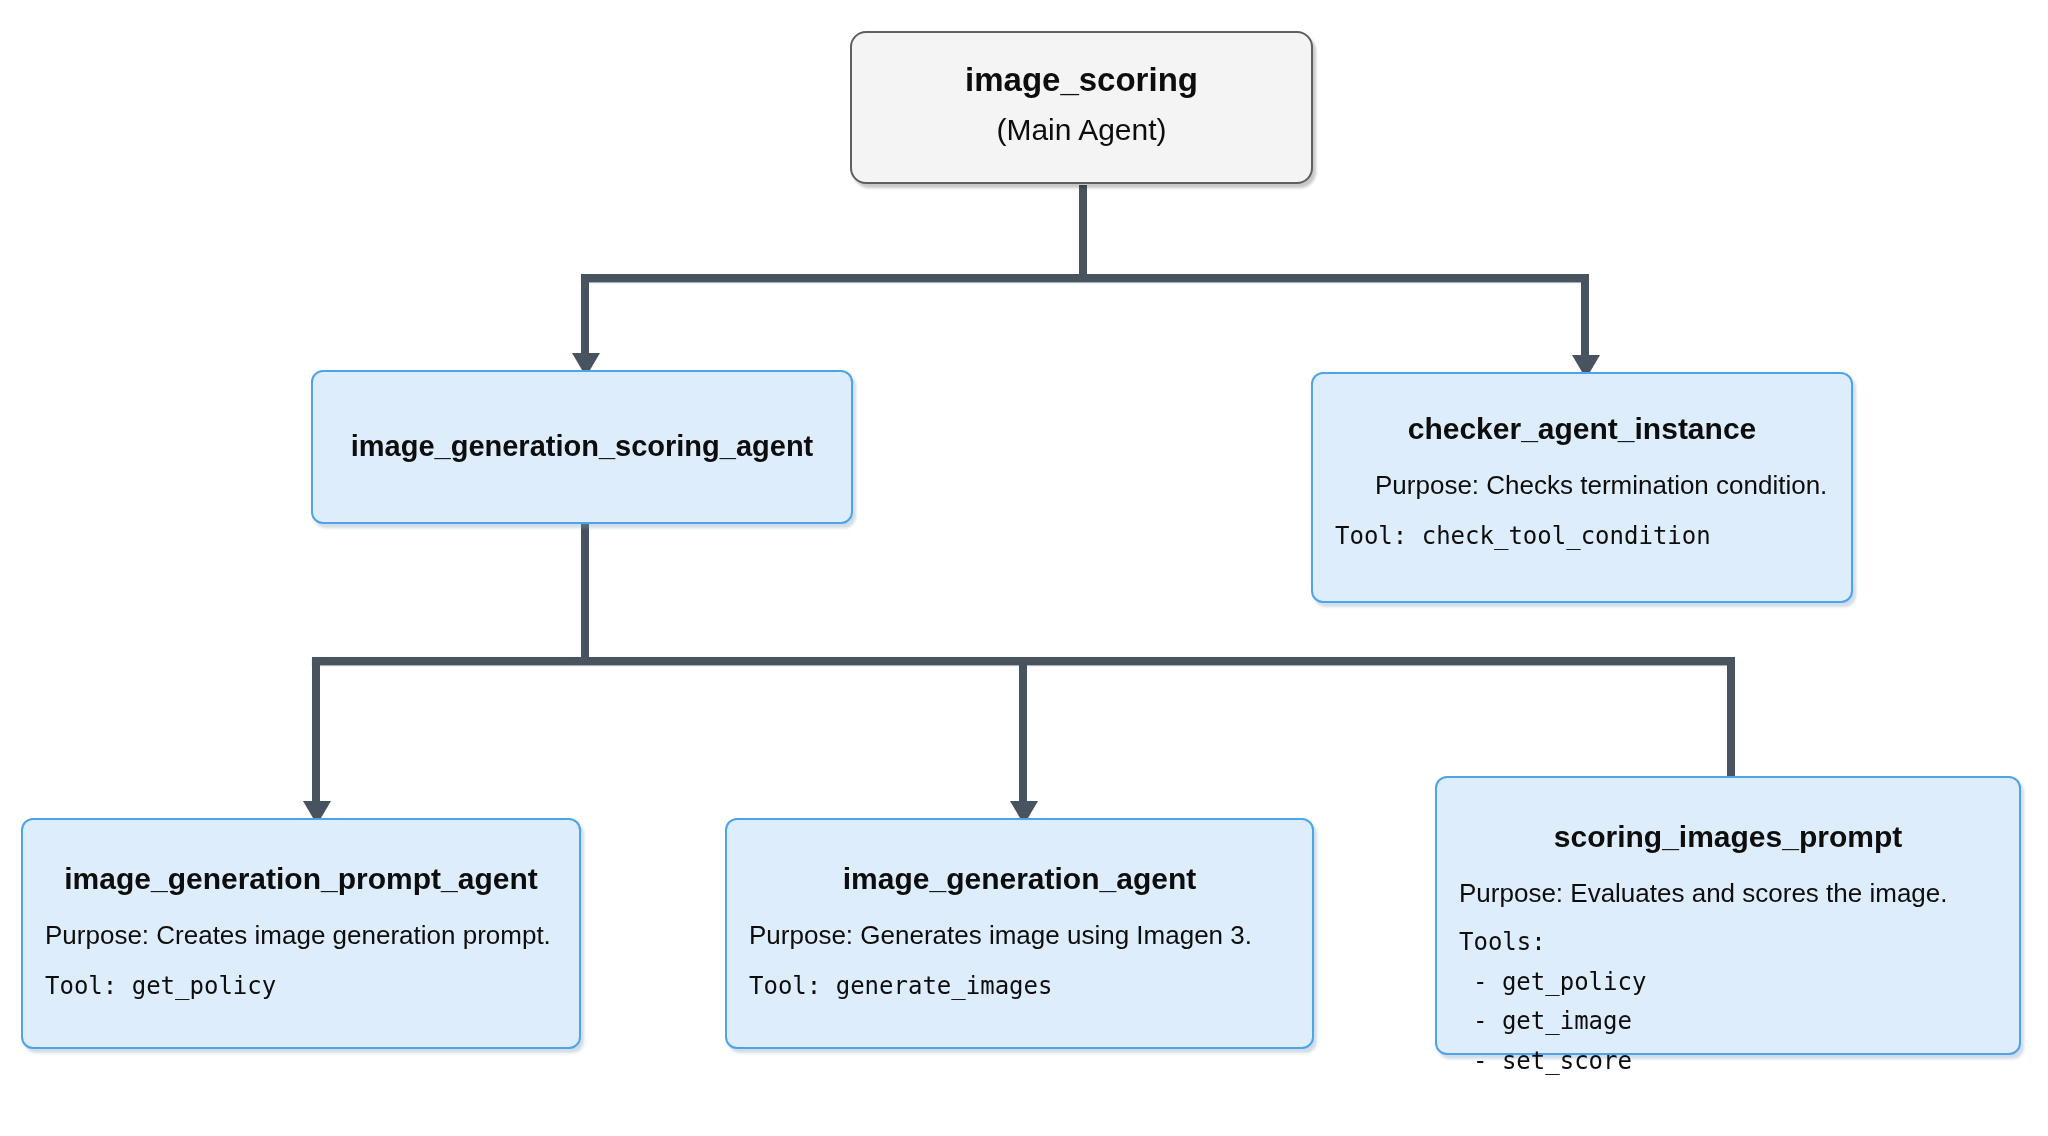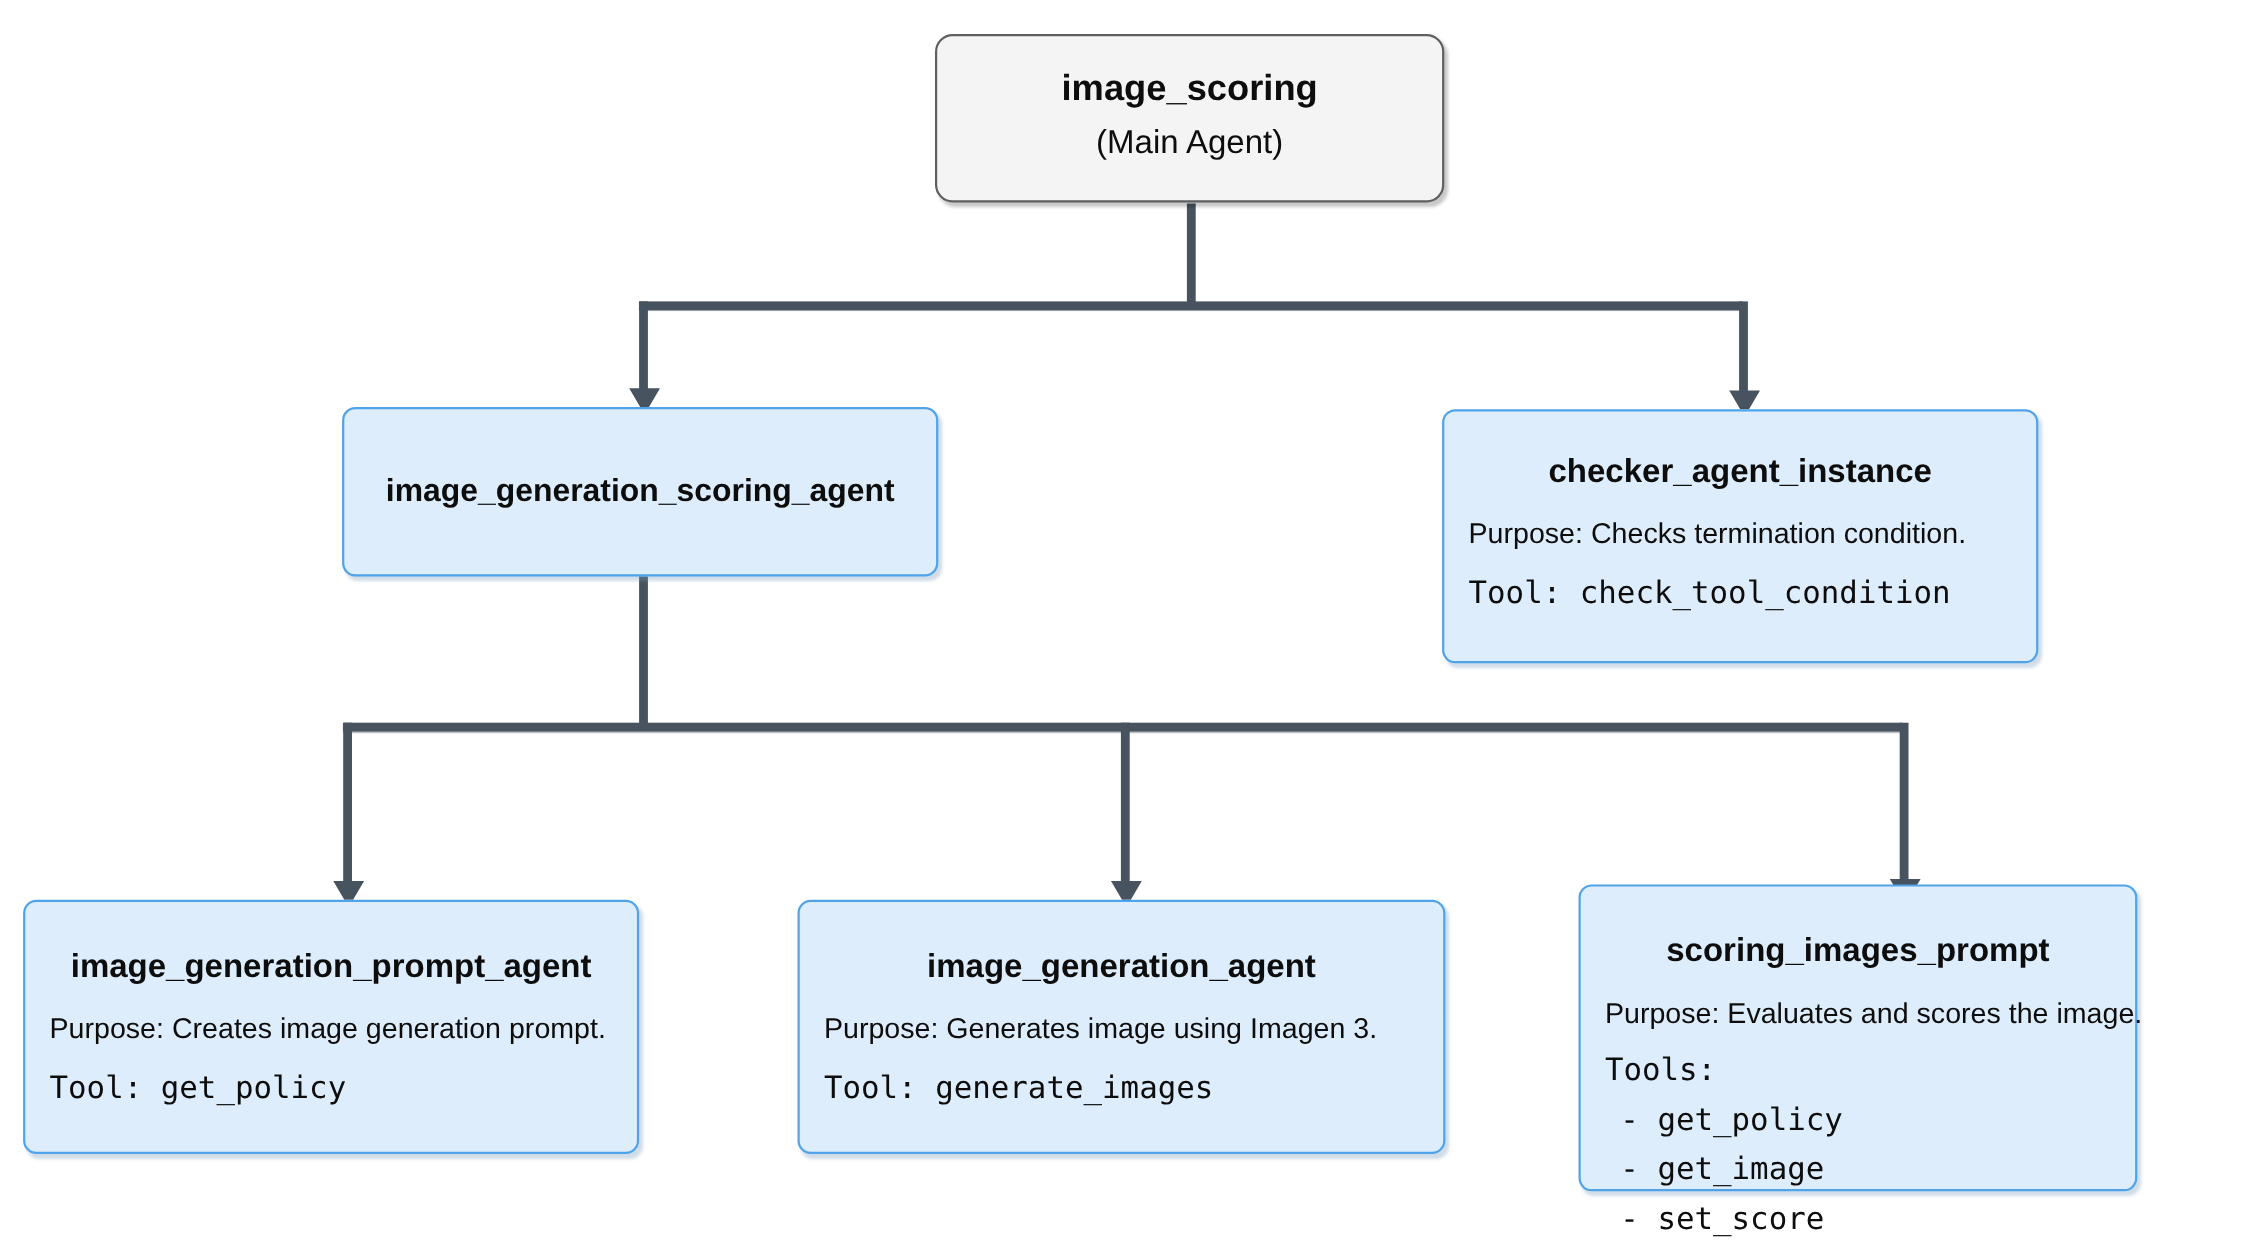--- a/index.html
+++ b/index.html
@@ -41,21 +41,21 @@
     white-space:nowrap;
     line-height:1.15;
   }
   .purpose{
     font-size:26px;
     line-height:1.25;
     white-space:nowrap;
   }
   .mono{
     font-family:"DejaVu Sans Mono", monospace;
-    font-size:28px;
+    font-size:24px;
     line-height:1.32;
     white-space:pre;
   }
   .center-all{
     display:flex;
     align-items:center;
     justify-content:center;
   }
   .pad{
     padding:38px 18px 0 18px;
@@ -104,37 +104,37 @@
     <div class="node-title" style="font-size:33px;">image_scoring</div>
     <div class="purpose" style="text-align:center;font-size:30px;margin-top:4px;">(Main Agent)</div>
   </div>
 
   <div class="node center-all" style="left:303px;top:362px;width:542px;height:154px;">
     <div class="node-title" style="font-size:29px;">image_generation_scoring_agent</div>
   </div>
 
   <div class="node pad" style="left:1303px;top:364px;width:542px;height:231px;padding-top:34px;">
     <div class="node-title">checker_agent_instance</div>
-    <div class="purpose" style="margin-top:14px;">Purpose: Checks termination condition.</div>
+    <div class="purpose" style="margin-top:14px;margin-left:40px;">Purpose: Checks termination condition.</div>
     <div class="mono" style="margin-top:12px;">Tool: check_tool_condition</div>
   </div>
 
   <div class="node pad" style="left:13px;top:810px;width:560px;height:231px;">
     <div class="node-title">image_generation_prompt_agent</div>
     <div class="purpose" style="margin-top:14px;">Purpose: Creates image generation prompt.</div>
     <div class="mono" style="margin-top:12px;">Tool: get_policy</div>
   </div>
 
   <div class="node pad" style="left:717px;top:810px;width:589px;height:231px;">
     <div class="node-title">image_generation_agent</div>
     <div class="purpose" style="margin-top:14px;">Purpose: Generates image using Imagen 3.</div>
     <div class="mono" style="margin-top:12px;">Tool: generate_images</div>
   </div>
 
-  <div class="node pad" style="left:1427px;top:796px;width:508px;height:279px;">
+  <div class="node pad" style="left:1427px;top:768px;width:586px;height:279px;">
     <div class="node-title">scoring_images_prompt</div>
     <div class="purpose" style="margin-top:14px;">Purpose: Evaluates and scores the image.</div>
     <div class="mono" style="margin-top:10px;">Tools:</div>
     <div class="mono" style="padding-left:18px;">- get_policy</div>
     <div class="mono" style="padding-left:18px;">- get_image</div>
     <div class="mono" style="padding-left:18px;">- set_score</div>
   </div>
 
 </div>
 

